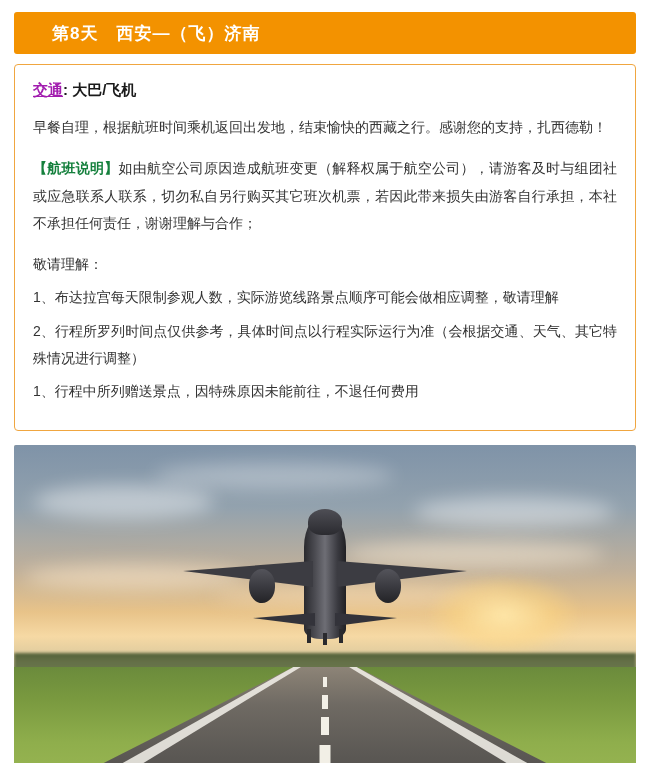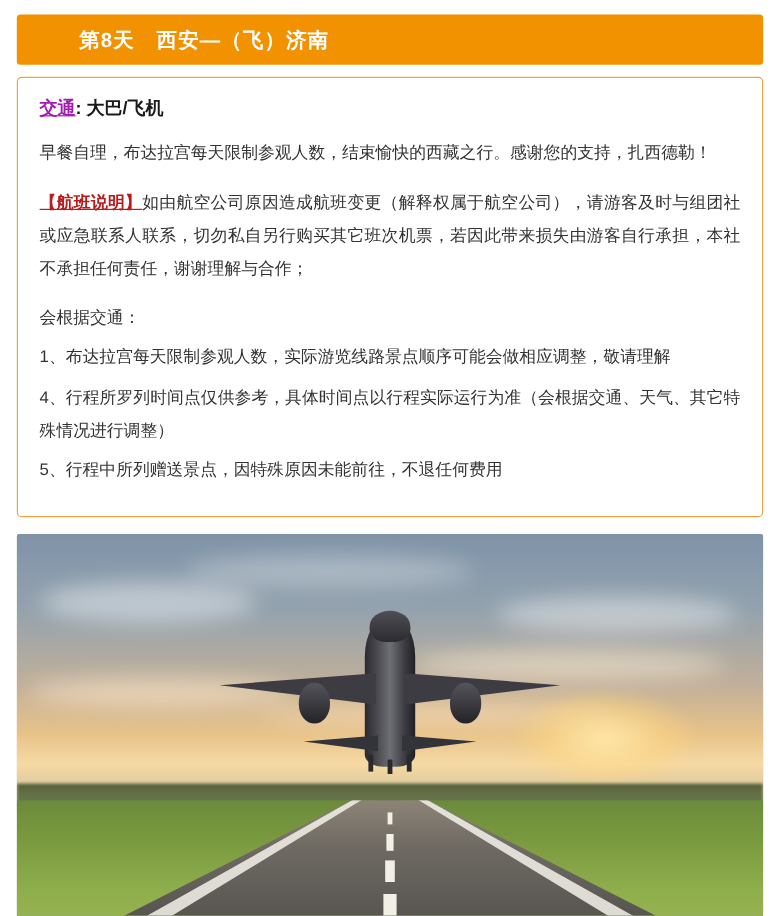--- a/index.html
+++ b/index.html
@@ -23,21 +23,21 @@
   }
 
   
   .day-header {
     margin-top: 12px;
     height: 42px;
     background: #f39200;
     border-radius: 3px;
     display: flex;
     align-items: center;
-    padding-left: 52px;
+    padding-left: 38px;
     box-sizing: border-box;
   }
   .day-header .day-title {
     color: #ffffff;
     font-size: 17px;
     font-weight: bold;
     letter-spacing: 1px;
     white-space: nowrap;
   }
 
@@ -69,23 +69,22 @@
   .para {
     font-size: 14px;
     line-height: 1.95;
     color: #333333;
     margin: 0 0 14px 0;
     text-align: justify;
   }
   .para:last-child { margin-bottom: 0; }
 
   .highlight {
-    color: #b91c1c;
-    font-weight: bold;
-    text-decoration: underline;
+    color: #15803d;
+    font-weight: bold;
   }
 
   .note-title {
     font-size: 14px;
     line-height: 1.95;
     color: #333333;
     margin: 0 0 6px 0;
   }
 
   .note-item {
@@ -300,29 +299,29 @@
   <div class="day-header">
     <span class="day-title">第8天　西安—（飞）济南</span>
   </div>
 
   <div class="content-card">
 
     <div class="transport-line">
       <span class="label">交通</span><span class="value">: </span><span class="value">大巴/飞机</span>
     </div>
 
-    <p class="para">早餐自理，布达拉宫每天限制参观人数，结束愉快的西藏之行。感谢您的支持，扎西德勒！</p>
+    <p class="para">早餐自理，根据航班时间乘机返回出发地，结束愉快的西藏之行。感谢您的支持，扎西德勒！</p>
 
     <p class="para"><span class="highlight">【航班说明】</span><span>如由航空公司原因造成航班变更（解释权属于航空公司），请游客及时与组团社或应急联系人联系，切勿私自另行购买其它班次机票，若因此带来损失由游客自行承担，本社不承担任何责任，谢谢理解与合作；</span></p>
 
-    <p class="note-title">会根据交通：</p>
+    <p class="note-title">敬请理解：</p>
 
     <p class="note-item">1、布达拉宫每天限制参观人数，实际游览线路景点顺序可能会做相应调整，敬请理解</p>
-    <p class="note-item">4、行程所罗列时间点仅供参考，具体时间点以行程实际运行为准（会根据交通、天气、其它特殊情况进行调整）</p>
-    <p class="note-item">5、行程中所列赠送景点，因特殊原因未能前往，不退任何费用</p>
+    <p class="note-item">2、行程所罗列时间点仅供参考，具体时间点以行程实际运行为准（会根据交通、天气、其它特殊情况进行调整）</p>
+    <p class="note-item">1、行程中所列赠送景点，因特殊原因未能前往，不退任何费用</p>
 
   </div>
 
   <div class="photo-wrap">
     <div class="photo">
       <div class="cloud c1"></div>
       <div class="cloud c2"></div>
       <div class="cloud c3"></div>
       <div class="cloud c4"></div>
       <div class="cloud c5"></div>

